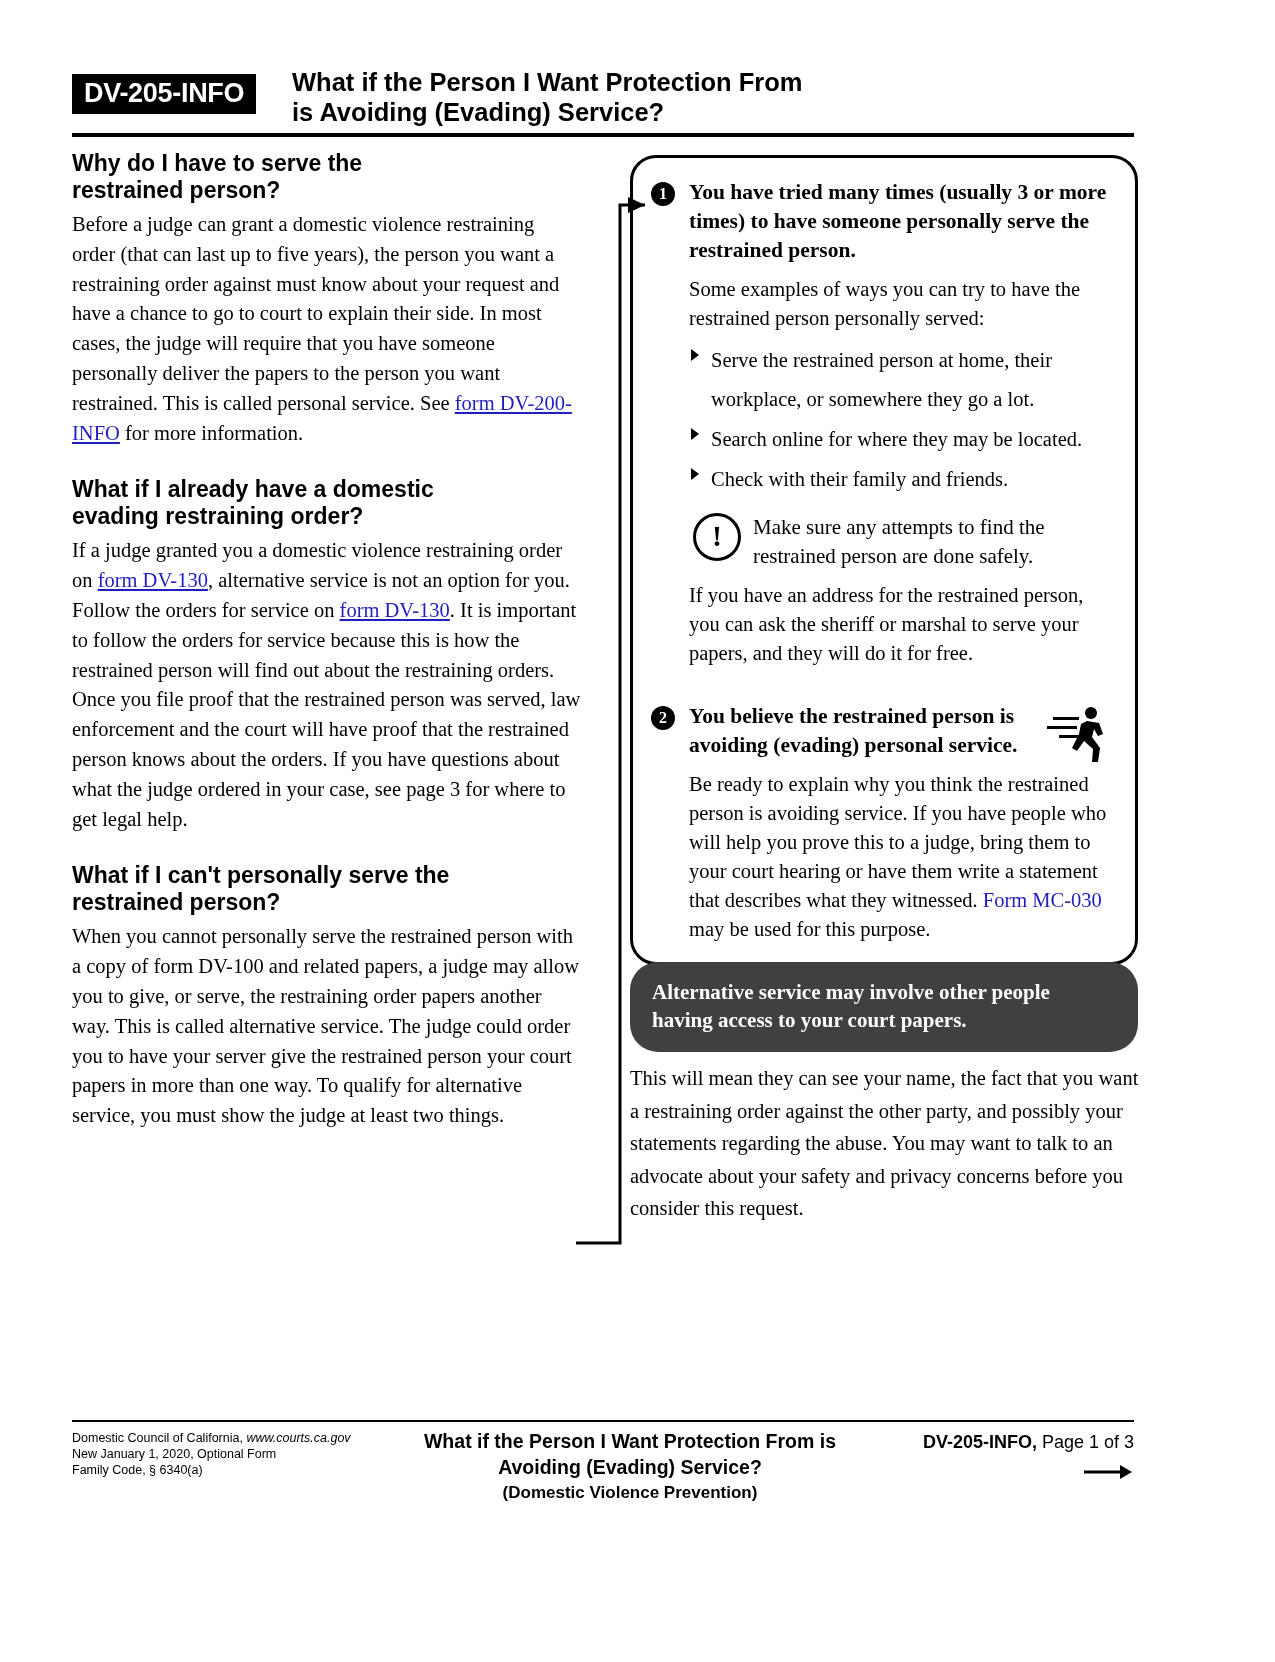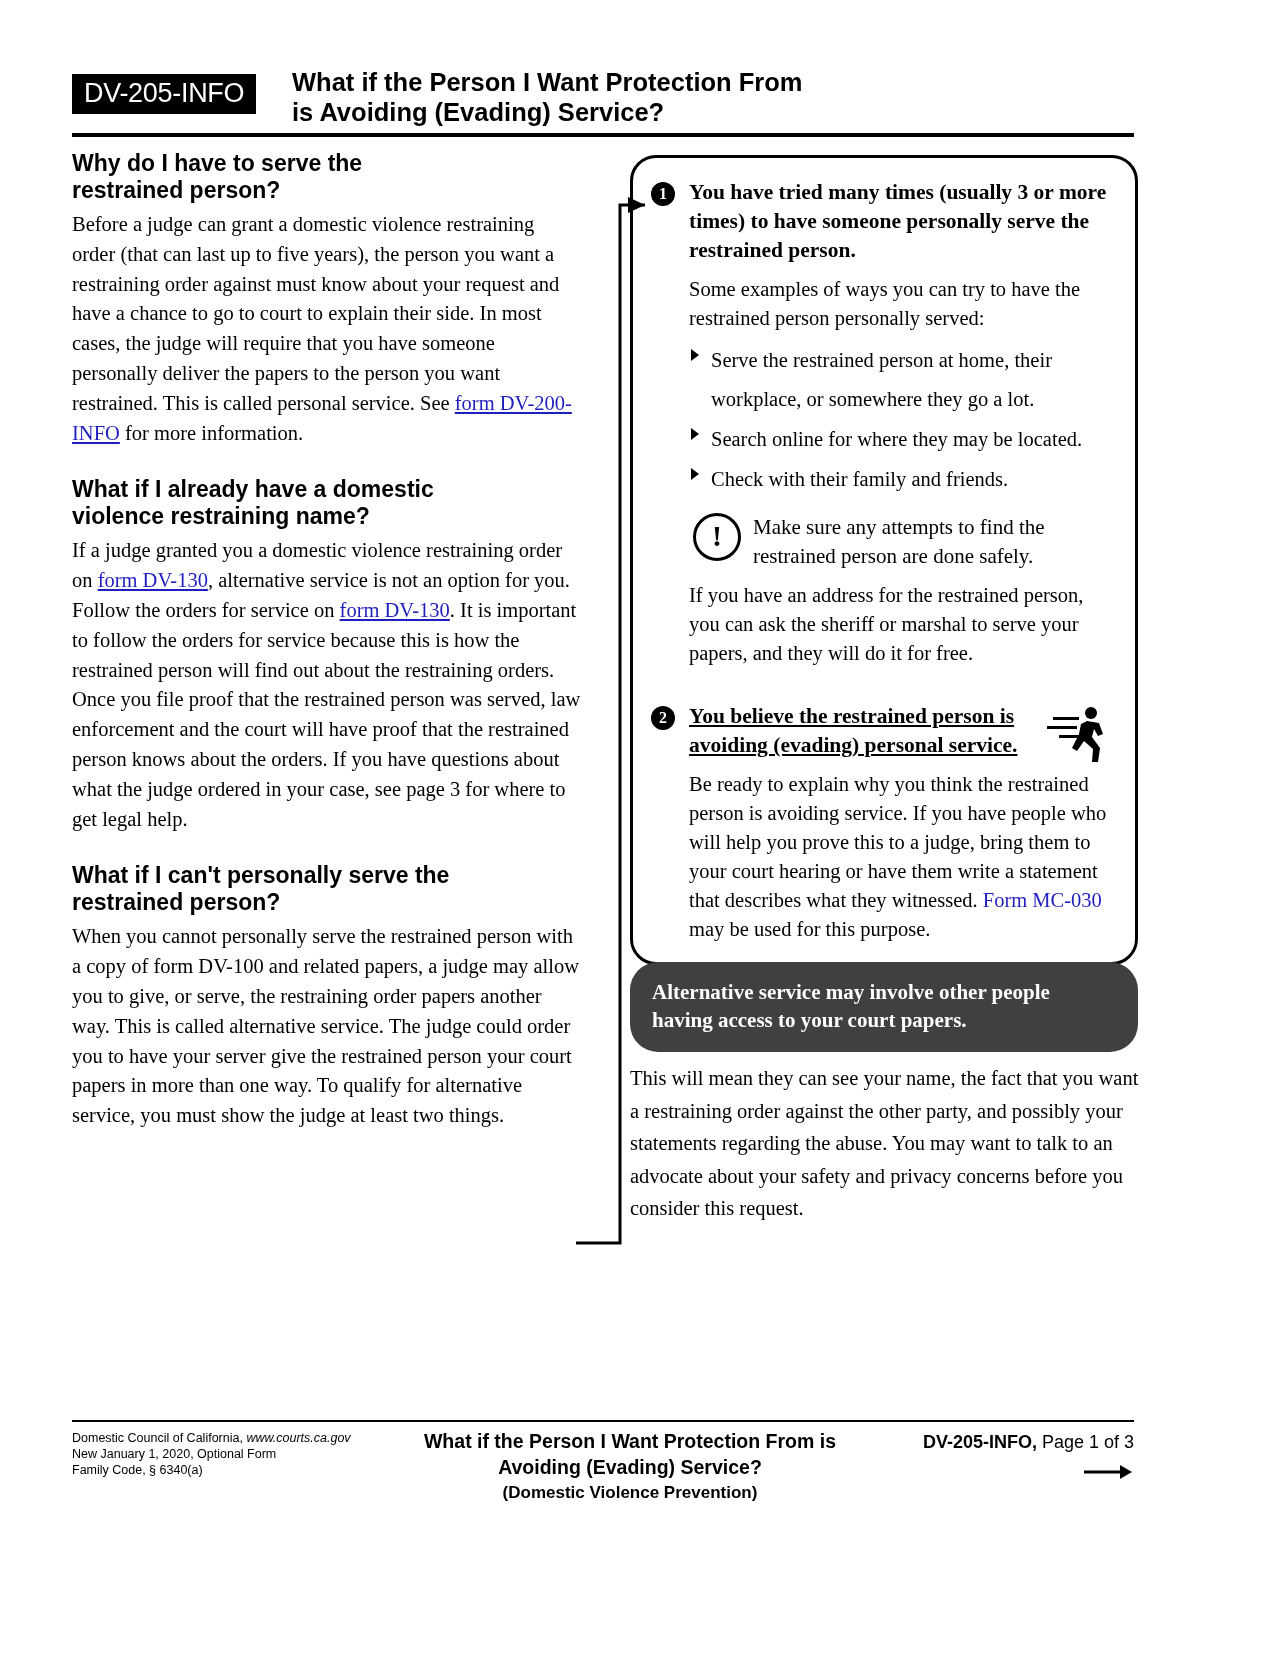--- a/index.html
+++ b/index.html
@@ -30,21 +30,21 @@
     width: 1060px;
     height: 72px;
   }
   .form-number {
     position: absolute;
     left: 0;
     top: 12px;
     background: #000000;
     color: #ffffff;
     font-family: "Liberation Sans", sans-serif;
-    font-weight: normal;
+    font-weight: bold;
     font-size: 27px;
     padding: 6px 12px 7px 12px;
     letter-spacing: -0.3px;
     line-height: 1;
   }
   .header-title {
     position: absolute;
     left: 220px;
     top: 5px;
     width: 830px;
@@ -315,21 +315,21 @@
     <h2 class="sec-heading">
       <span>Why do I have to serve the</span><br>
       <span>restrained person?</span>
     </h2>
     <p class="body-text"><span>Before a judge can grant a domestic violence restraining order (that can last up to five years), the person you want a restraining order against must know about your request and have a chance to go to court to explain their side. In most cases, the judge will require that you have someone personally deliver the papers to the person you want restrained. This is called personal service. See </span><a class="lnk" href="#">form DV-200-INFO</a><span> for more information.</span></p>
 
     <div class="para-gap"></div>
 
     <h2 class="sec-heading">
       <span>What if I already have a domestic</span><br>
-      <span>violence restraining name?</span>
+      <span>evading restraining order?</span>
     </h2>
     <p class="body-text"><span>If a judge granted you a domestic violence restraining order on </span><a class="lnk" href="#">form DV-130</a><span>, alternative service is not an option for you. Follow the orders for service on </span><a class="lnk" href="#">form DV-130</a><span>. It is important to follow the orders for service because this is how the restrained person will find out about the restraining orders. Once you file proof that the restrained person was served, law enforcement and the court will have proof that the restrained person knows about the orders. If you have questions about what the judge ordered in your case, see page 3 for where to get legal help.</span></p>
 
     <div class="para-gap"></div>
 
     <h2 class="sec-heading">
       <span>What if I can't personally serve the</span><br>
       <span>restrained person?</span>
     </h2>
     <p class="body-text">When you cannot personally serve the restrained person with a copy of form DV-100 and related papers, a judge may allow you to give, or serve, the restraining order papers another way. This is called alternative service. The judge could order you to have your server give the restrained person your court papers in more than one way. To qualify for alternative service, you must show the judge at least two things.</p>
@@ -359,21 +359,21 @@
         <span class="num-badge">2</span>
         <svg class="runner" viewBox="0 0 70 60">
           <g fill="#000">
             <circle cx="48" cy="9" r="6"></circle>
             <path d="M44 17 L56 19 L60 30 L55 32 L51 25 L49 33 L57 44 L55 58 L49 58 L50 45 L41 37 L34 47 L29 44 L36 30 L38 20 Z"></path>
             <rect x="10" y="13" width="26" height="3"></rect>
             <rect x="4" y="22" width="30" height="3"></rect>
             <rect x="16" y="31" width="20" height="3"></rect>
           </g>
         </svg>
-        <p class="bold-lead" style="width:345px;text-decoration:underline;">You believe the restrained person is avoiding (evading) personal service.</p>
+        <p class="bold-lead" style="width:345px;">You believe the restrained person is avoiding (evading) personal service.</p>
         <p class="rtext"><span>Be ready to explain why you think the restrained person is avoiding service. If you have people who will help you prove this to a judge, bring them to your court hearing or have them write a statement that describes what they witnessed. </span><a class="lnk-nounder" href="#">Form MC-030</a><span> may be used for this purpose.</span></p>
       </div>
 
     </div>
   </div>
 
   <div class="callout">Alternative service may involve other people having access to your court papers.</div>
   <div class="after-callout">This will mean they can see your name, the fact that you want a restraining order against the other party, and possibly your statements regarding the abuse. You may want to talk to an advocate about your safety and privacy concerns before you consider this request.</div>
 
   <div class="footer-rule"></div>

